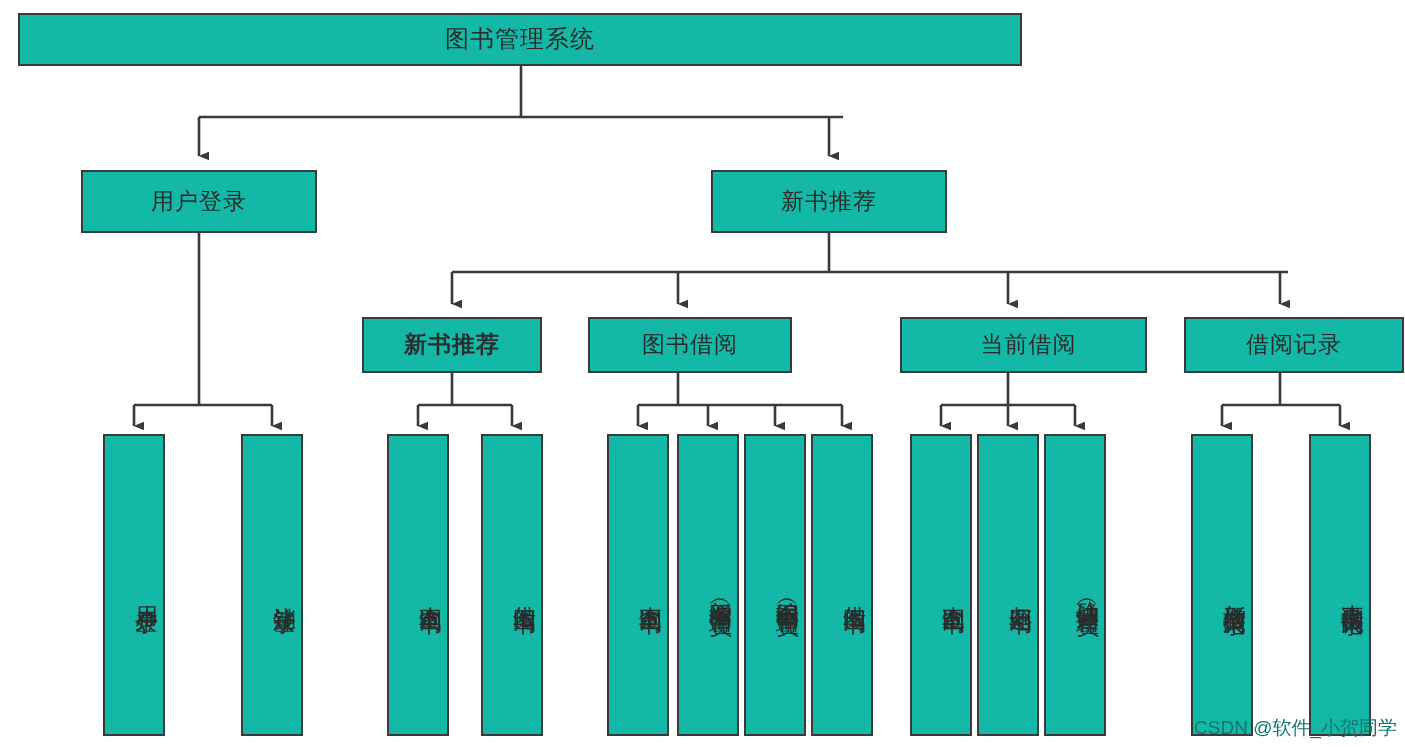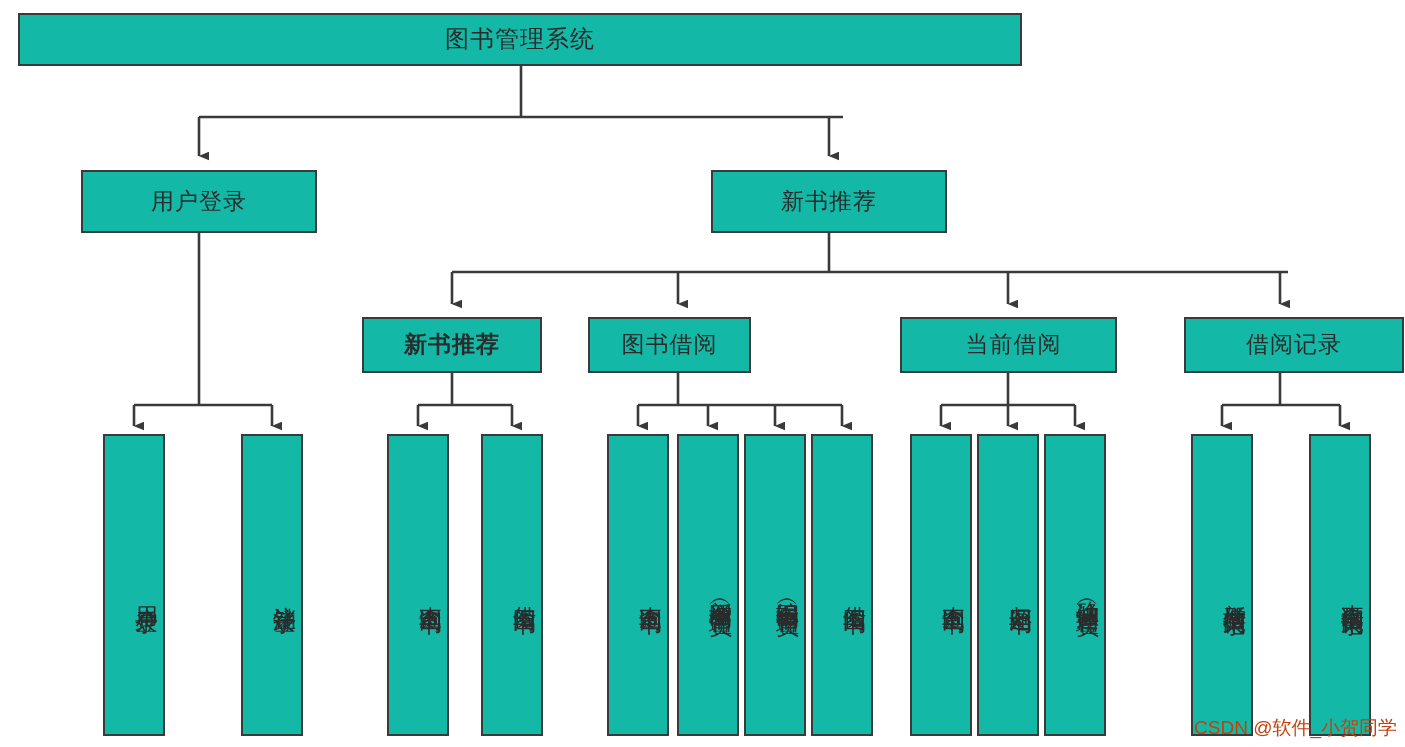--- a/index.html
+++ b/index.html
@@ -56,21 +56,21 @@
     writing-mode: vertical-rl;
     text-orientation: upright;
     white-space: nowrap;
     display: block;
   }
   .watermark {
     position: absolute;
     right: 8px;
     bottom: 6px;
     font-size: 19px;
-    color: #c2410c;
+    color: #0f766e;
     z-index: 3;
     white-space: nowrap;
     font-family: "Liberation Sans", "DejaVu Sans", sans-serif;
   }
 </style>
 </head>
 <body>
 
 <div id="canvas">
 
@@ -131,24 +131,24 @@
   <div class="node horiz" style="left:81px; top:170px; width:236px; height:63px;">
     <span>用户登录</span>
   </div>
   <div class="node horiz" style="left:711px; top:170px; width:236px; height:63px;">
     <span>新书推荐</span>
   </div>
 
   <div class="node horiz" style="left:362px; top:317px; width:180px; height:56px;font-weight:bold;">
     <span>新书推荐</span>
   </div>
-  <div class="node horiz" style="left:588px; top:317px; width:163px; height:56px;">
+  <div class="node horiz" style="left:588px; top:317px; width:204px; height:56px;">
     <span>图书借阅</span>
   </div>
-  <div class="node horiz" style="left:900px; top:317px; width:217px; height:56px;padding-left:10px;">
+  <div class="node horiz" style="left:900px; top:317px; width:247px; height:56px;padding-left:10px;">
     <span>当前借阅</span>
   </div>
   <div class="node horiz" style="left:1170px; top:317px; width:220px; height:56px;margin-left:14px;">
     <span>借阅记录</span>
   </div>
 
   <div class="node vert" style="left:103px; top:434px; width:62px; height:302px;">
     <span class="vtext">用户登录</span>
   </div>
   <div class="node vert" style="left:241px; top:434px; width:62px; height:302px;">

